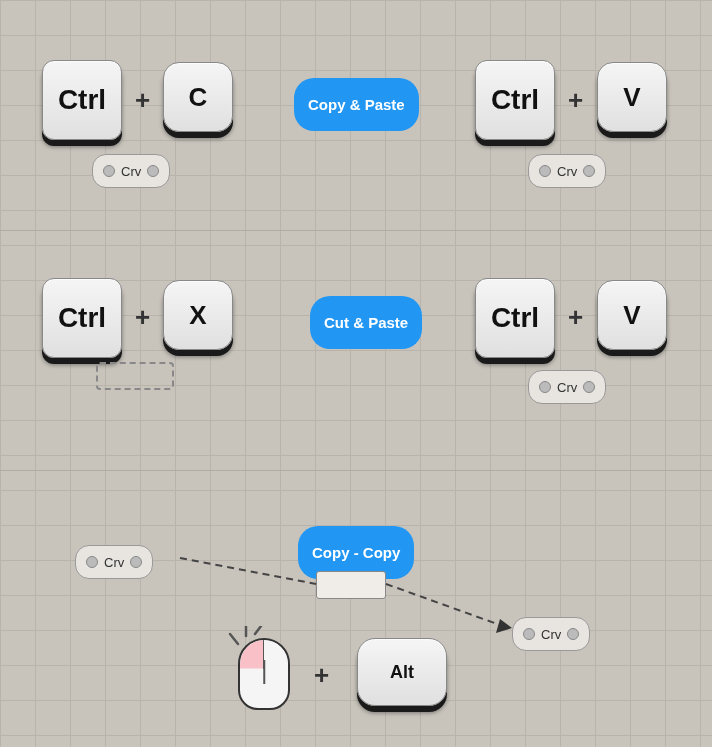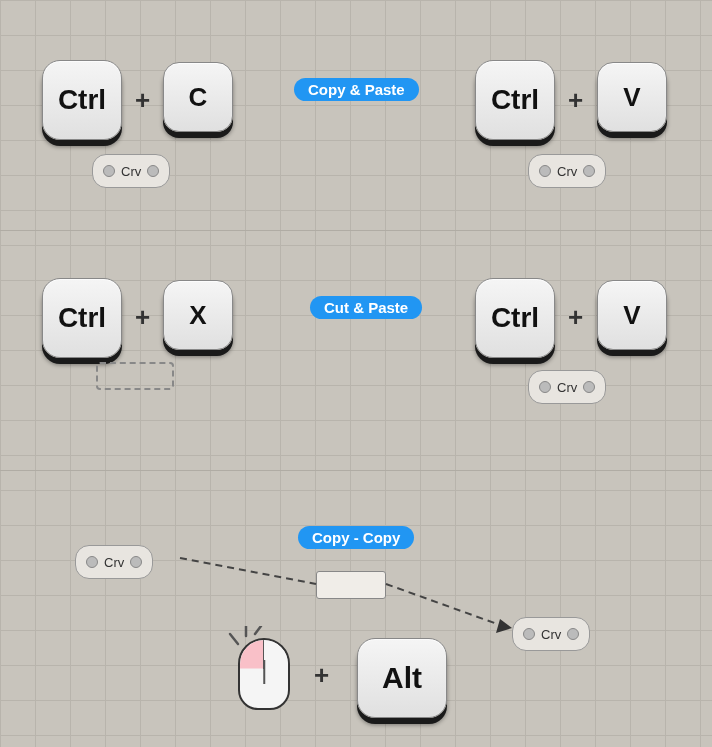--- a/index.html
+++ b/index.html
@@ -40,53 +40,53 @@
       border: 1px solid #888;
       font-weight: 700;
       color: #111;
       position: absolute;
     }
 
     .key-large {
       width: 80px;
       height: 80px;
       font-size: 28px;
-      border-radius: 18px;
+      border-radius: 12px;
     }
 
     .key-small {
       width: 70px;
       height: 70px;
       font-size: 26px;
       border-radius: 16px;
     }
 
     .key-alt {
       width: 90px;
-      height: 80px;
-      font-size: 30px;
+      height: 68px;
+      font-size: 18px;
       border-radius: 18px;
     }
 
     
     .plus-sign {
       position: absolute;
       font-size: 26px;
       font-weight: 700;
       color: #333;
     }
 
     
     .badge {
       position: absolute;
       background: #2196F3;
       color: white;
       font-size: 15px;
       font-weight: 600;
-      padding: 3px 14px;
+      padding: 18px 14px;
       border-radius: 20px;
     }
 
     
     .crv-node {
       position: absolute;
       display: flex;
       align-items: center;
       background: #e8e5e0;
       border: 1.5px solid #999;

